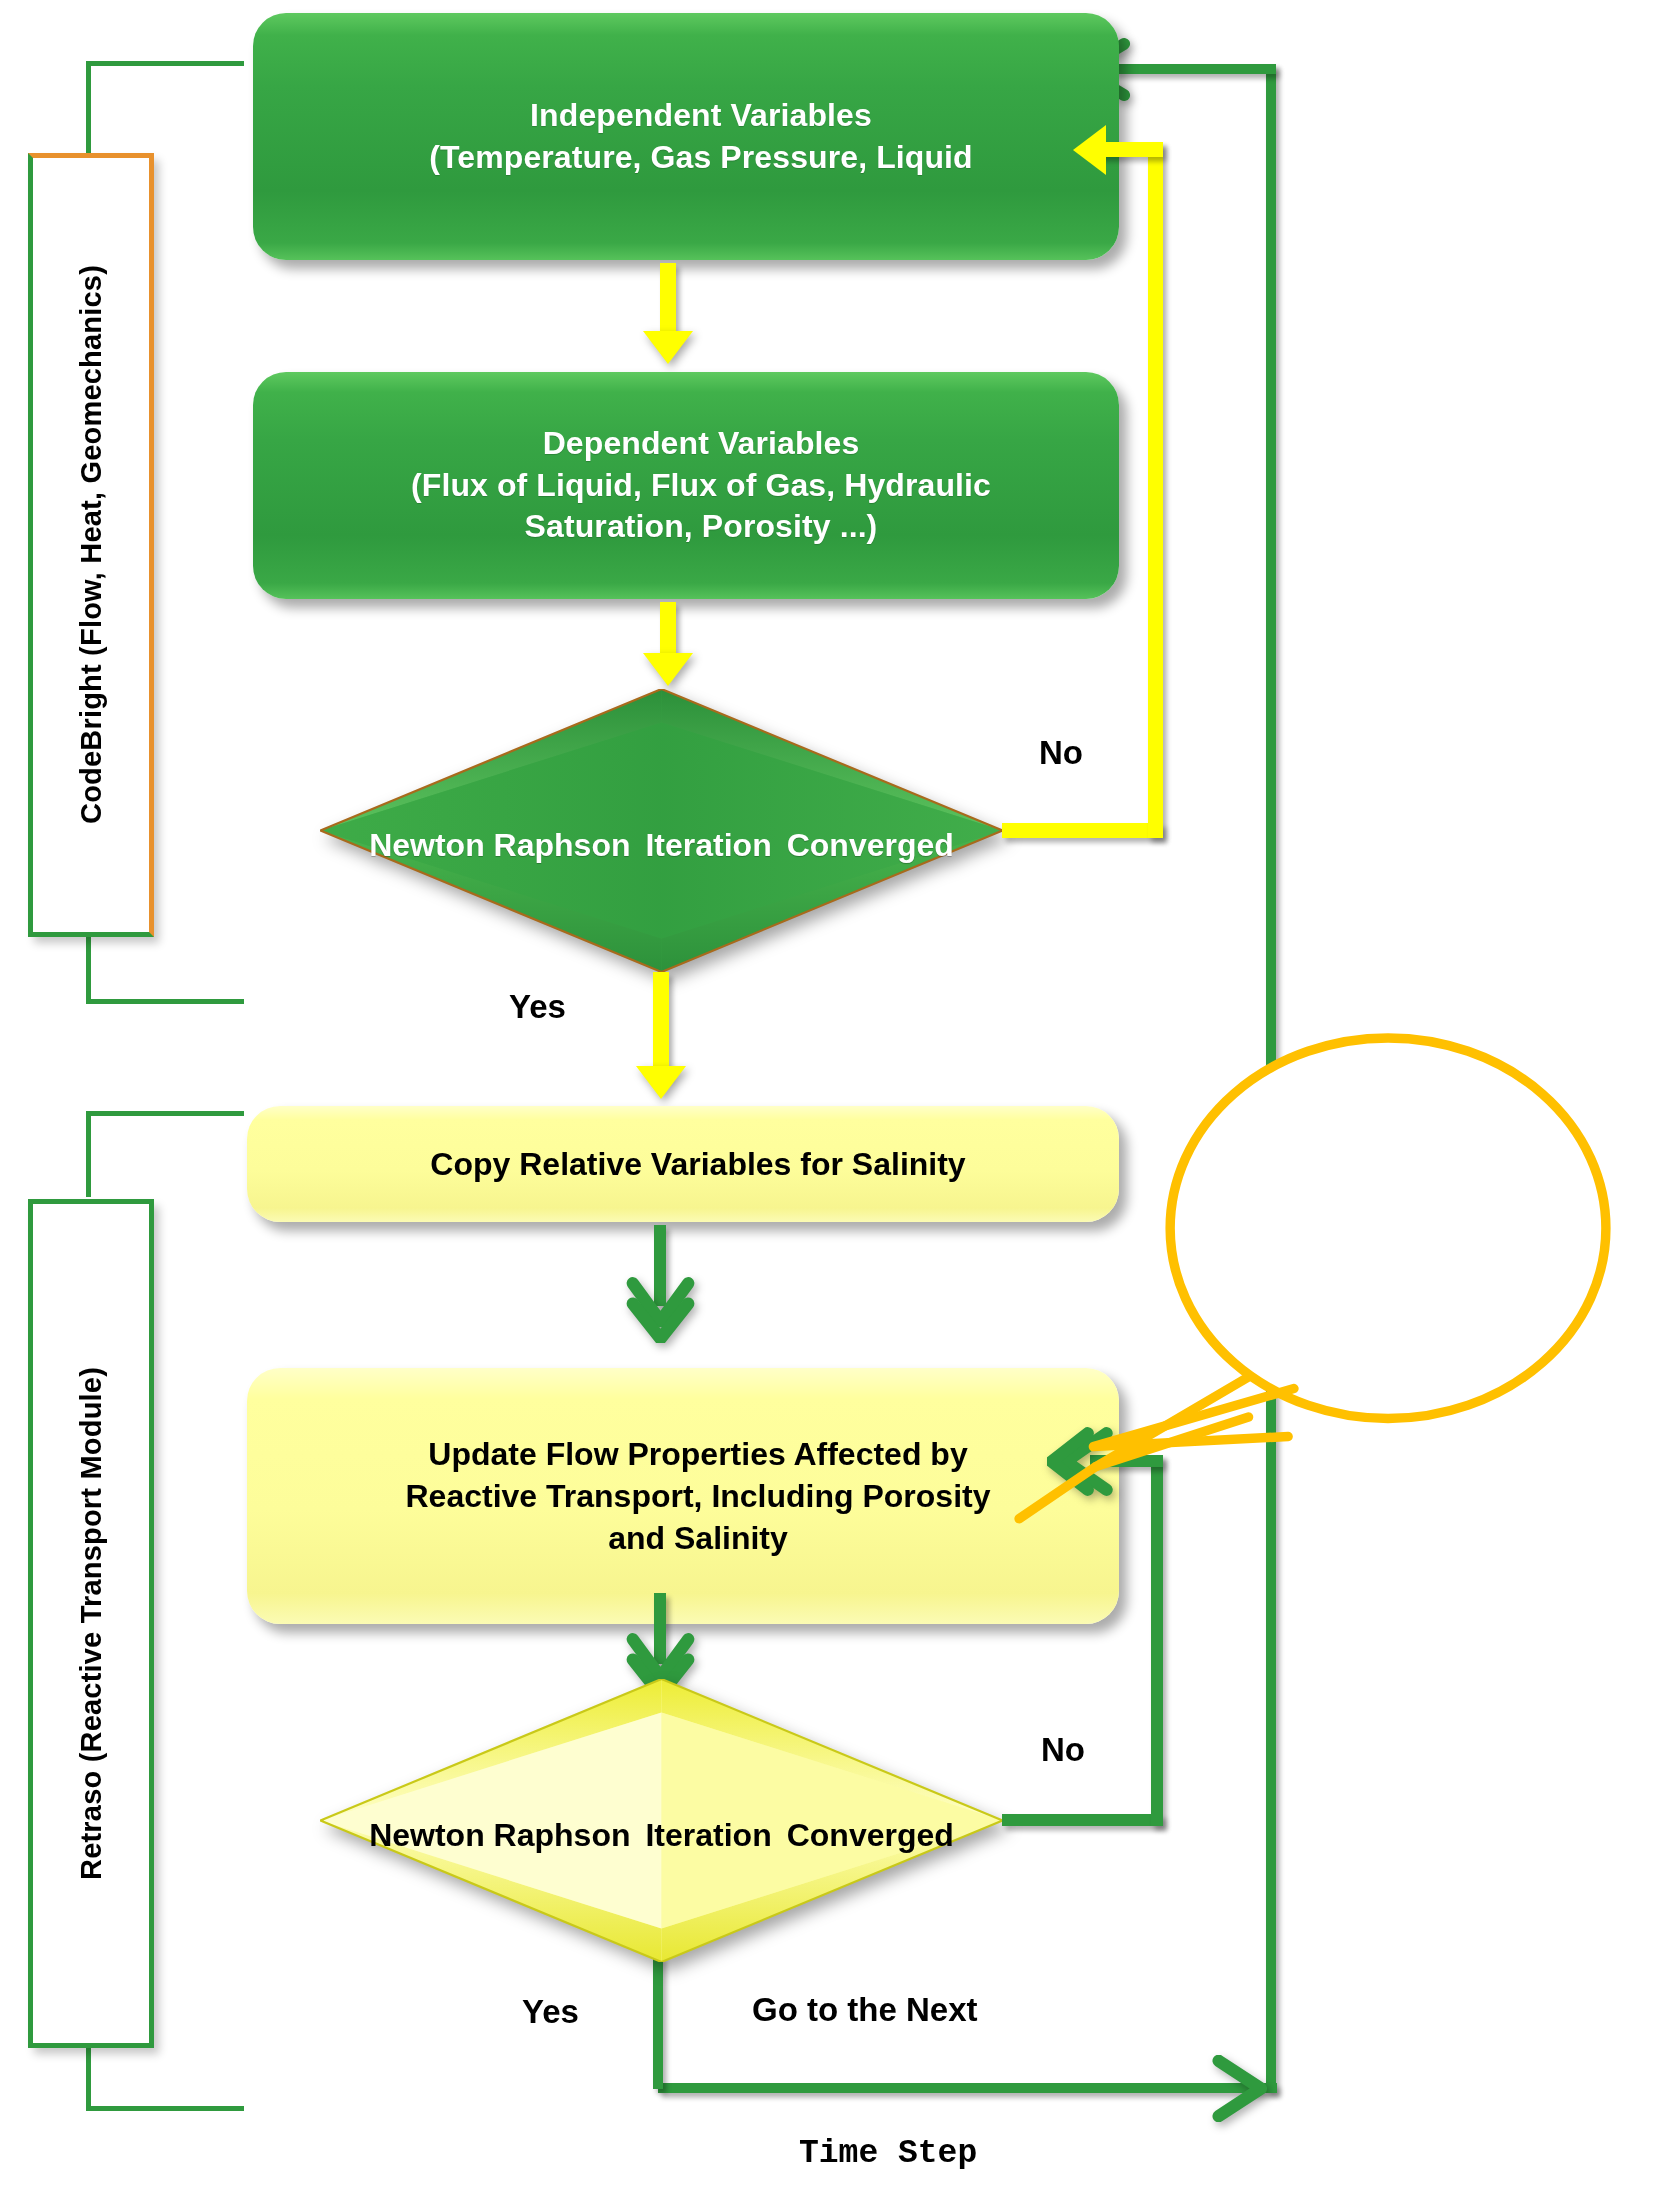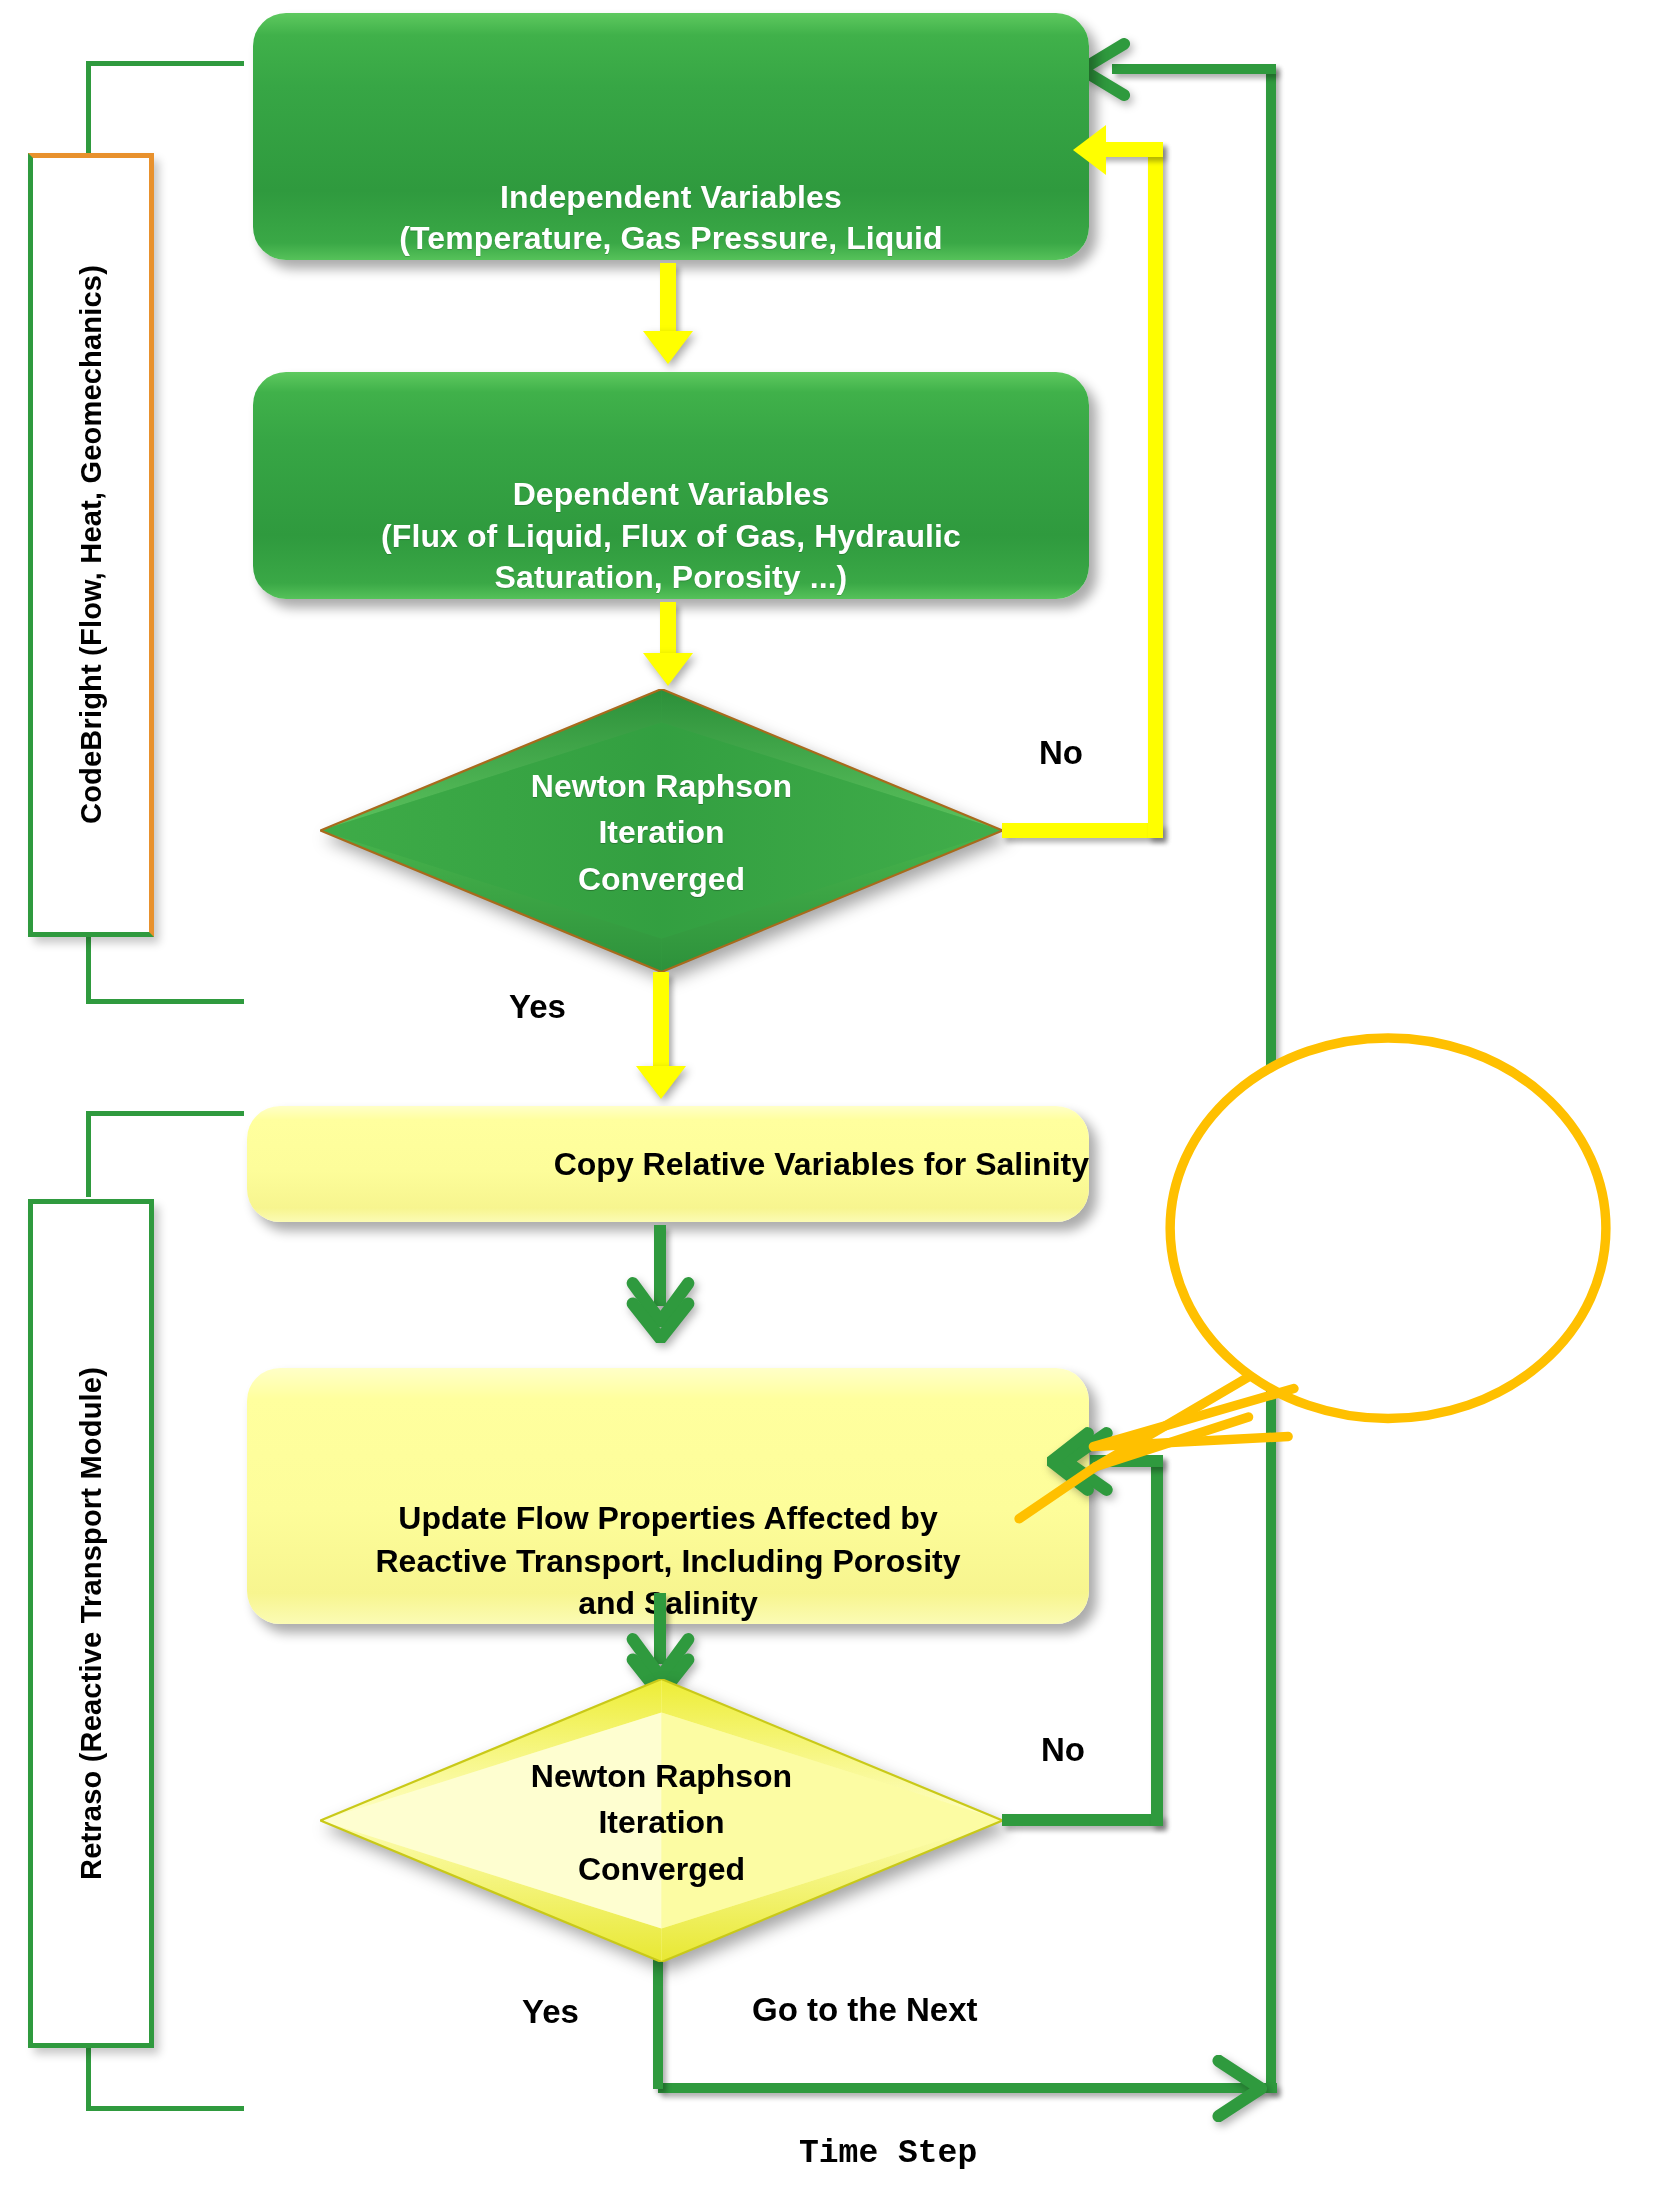--- a/index.html
+++ b/index.html
@@ -1,21 +1,21 @@
 <!DOCTYPE html>
 <html style="font-size:11.6px"><head>
 <meta charset="utf-8">
 <style>
   html,body{margin:0;padding:0;background:#ffffff;}
   body{font-family:"Liberation Sans", sans-serif;}
   #stage{position:relative;width:1673px;height:2194px;background:#fff;overflow:hidden;}
 
   
   .abs{position:absolute;}
-  .ctr{display:flex;align-items:center;justify-content:flex-end;text-align:center;}
+  .ctr{display:flex;align-items:center;justify-content:center;text-align:center;padding-left:30px;}
 
   
   .gbox{
     border-radius:33px;
     background:linear-gradient(180deg,#5ec95f 0%,#40b14a 9%,#37a645 30%,#2f9a3e 72%,#3aa846 93%,#56c25a 100%);
     box-shadow:7.3px 8.7px 11.6px rgba(0,0,0,.33);
     color:#ffffff;
     font-weight:bold;
     line-height:1.30;
     letter-spacing:0.1px;
@@ -27,23 +27,23 @@
     background:linear-gradient(180deg,#ffffc8 0%,#ffff9e 12%,#fdfd9a 55%,#f7f58f 88%,#fbfbb4 100%);
     box-shadow:7.3px 8.7px 11.6px rgba(0,0,0,.33);
     color:#000000;
     font-weight:bold;
     line-height:1.32;
   }
 
   
   .dia{filter:drop-shadow(6.5px 8px 8px rgba(0,0,0,.35));}
   .dia .lbl{
-    position:absolute;left:0;top:2px;width:100%;height:100%;
-    display:flex;flex-direction:column;align-items:center;justify-content:center;
-    font-weight:bold;line-height:1.45;pointer-events:none;
+    position:absolute;left:0;top:15px;width:100%;height:100%;
+    display:flex;align-items:center;justify-content:center;
+    font-weight:bold;line-height:1.45;pointer-events:none;gap:15px;
   }
   .dia-green .lbl{color:#fff;text-shadow:0 0.7px 0.7px rgba(0,0,0,.25);}
   .dia-yellow .lbl{color:#000;}
 
   
   .ln{position:absolute;}
   .ln.sh{box-shadow:3.6px 4.4px 5.1px rgba(0,0,0,.30);}
   .y{background:#ffff00;}
   .g{background:#2f9a3e;}
 

